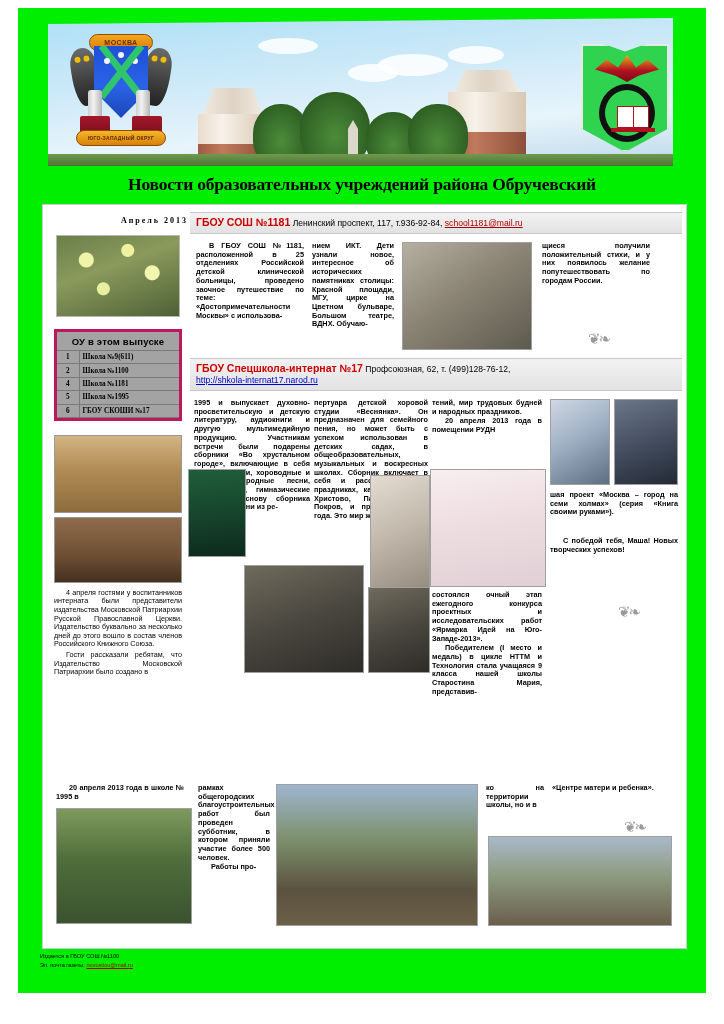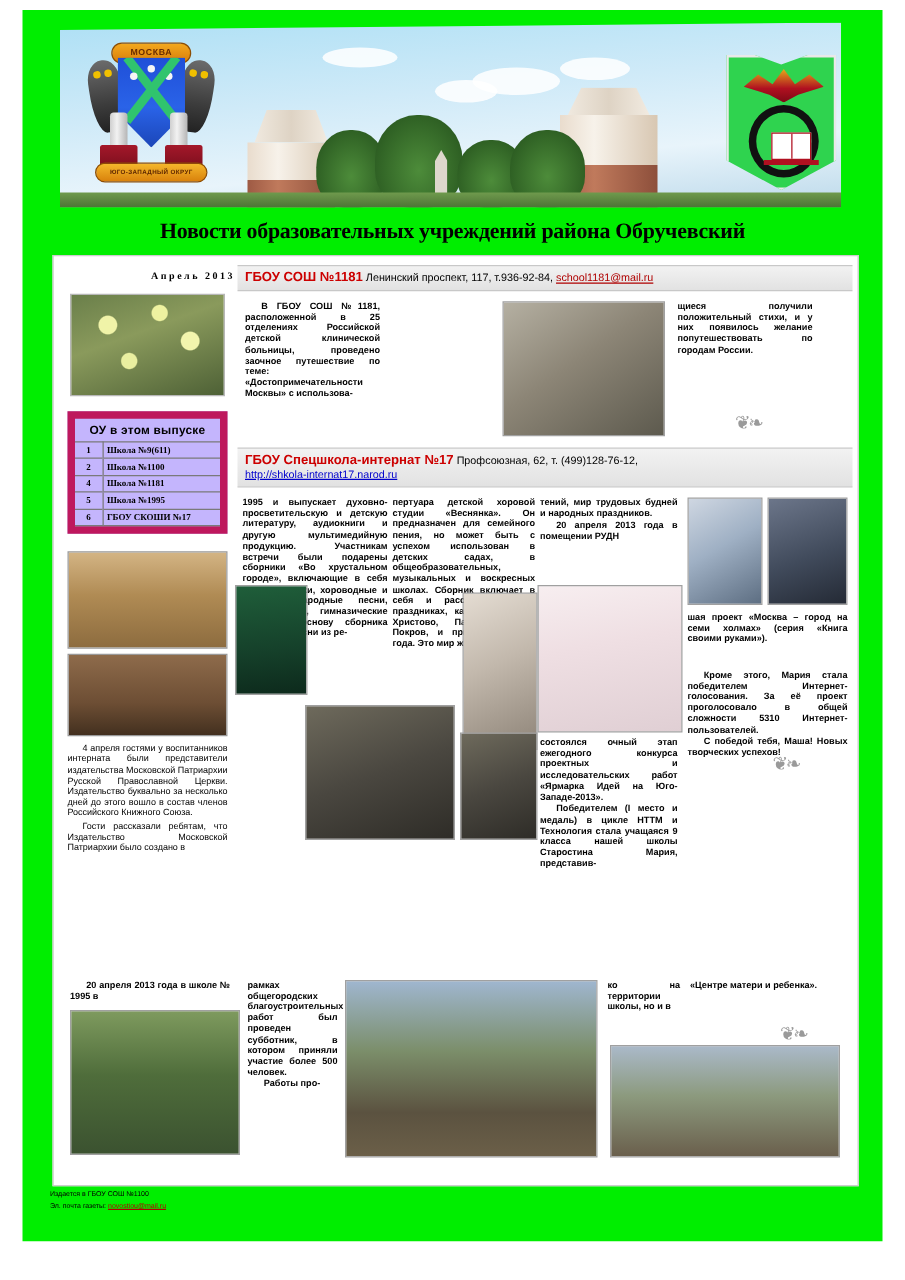--- a/index.html
+++ b/index.html
@@ -227,22 +227,22 @@
       radial-gradient(circle at 24% 30%, #f0f3a8 0 7px, transparent 8px),
       radial-gradient(circle at 58% 18%, #eef2a0 0 6px, transparent 7px),
       radial-gradient(circle at 78% 46%, #f2f5ad 0 7px, transparent 8px),
       radial-gradient(circle at 38% 66%, #e9efa0 0 6px, transparent 7px),
       linear-gradient(160deg,#6a7f4a,#8a9a5c 40%,#4e6136);
     border: 1px solid #b7b7b7;
   }
 
   .toc {
     margin: 12px 6px 0 6px;
-    border: 6px solid #be185d;
-    background: #c4b5fd;
+    border: 3px solid #be185d;
+    background: #a3a3a3;
   }
   .toc-head {
     text-align:center;
     font: bold 9.5px "Liberation Sans", sans-serif;
     padding: 4px 0 3px 0;
     letter-spacing: .2px;
   }
   .toc table {
     width: 100%;
     border-collapse: collapse;
@@ -471,20 +471,23 @@
   <div class="article" style="left:190px; top:212px; width:492px;">
     <div class="art-head">
       <span class="school">ГБОУ СОШ №1181</span>
       <span>Ленинский проспект, 117, т.936-92-84,</span>
       <a href="#" class="">school1181@mail.ru</a>
     </div>
     <div class="cols" style="height:126px;">
       <div class="col" style="left:6px; top:8px; width:108px;">
         <p>В ГБОУ СОШ №1181, расположенной в 25 отделениях Российской детской клинической больницы, проведено заочное путешествие по теме: «Достопримечательности Москвы» с использова-</p>
       </div>
+      <div class="col" style="left:122px; top:8px; width:82px;">
+        <p class="noind">нием ИКТ. Дети узнали новое, интересное об исторических памятниках столицы: Красной площади, МГУ, цирке на Цветном бульваре, Большом театре, ВДНХ. Обучаю-</p>
+      </div>
       <div class="photo ph-teacher" style="left:212px; top:8px; width:130px; height:108px;"></div>
       <div class="col" style="left:352px; top:8px; width:108px;">
         <p class="noind">щиеся получили положительный стихи, и у них появилось желание попутешествовать по городам России.</p>
       </div>
       <div class="flourish" style="left:398px; top:96px;">❦❧</div>
     </div>
   </div>
 
   <div class="article" style="left:190px; top:358px; width:492px;">
     <div class="art-head">
@@ -513,21 +516,20 @@
         <p>Победителем (I место и медаль) в цикле НТТМ и Технология стала учащаяся 9 класса нашей школы Старостина Мария, представив-</p>
       </div>
 
       <div class="photo ph-boy" style="left:360px; top:8px; width:60px; height:86px;"></div>
       <div class="photo ph-men" style="left:424px; top:8px; width:64px; height:86px;"></div>
       <div class="col" style="left:360px; top:100px; width:128px;">
         <p class="noind">шая проект «Москва – город на семи холмах» (серия «Книга своими руками»).</p>
       </div>
 
       <div class="col" style="left:360px; top:146px; width:128px;">
-        <p>Кроме этого, Мария стала победителем Интернет-голосования. За её проект проголосовало в общей сложности 5310 Интернет-пользователей.</p>
         <p>С победой тебя, Маша!   Новых творческих успехов!</p>
       </div>
       <div class="flourish" style="left:428px; top:212px;">❦❧</div>
 
       <div class="photo ph-hall" style="left:54px; top:174px; width:120px; height:108px;"></div>
       <div class="photo ph-hall" style="left:178px; top:196px; width:62px; height:86px;"></div>
     </div>
   </div>
 
   <div class="article" style="left:48px; top:776px; width:634px;">

